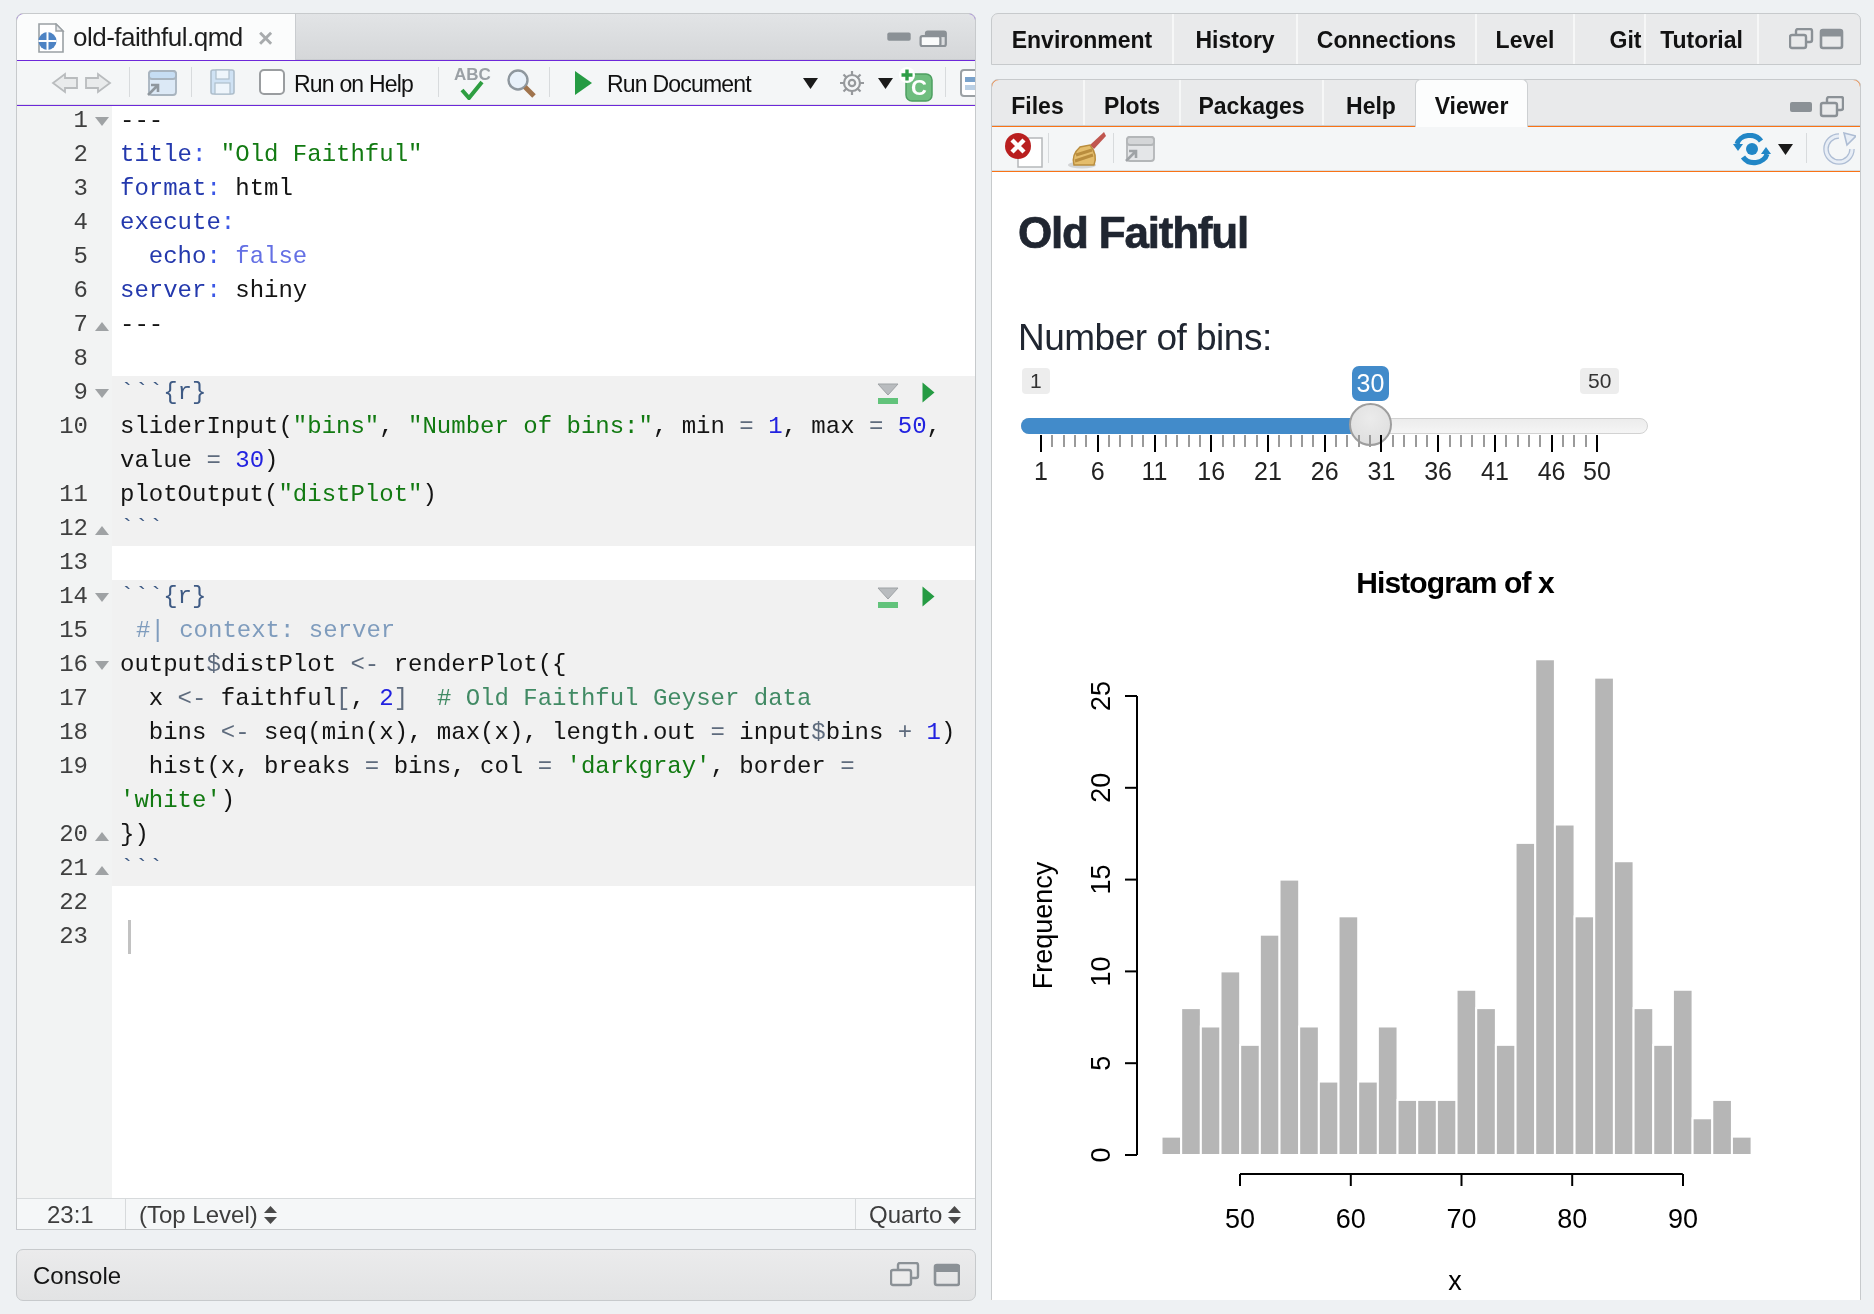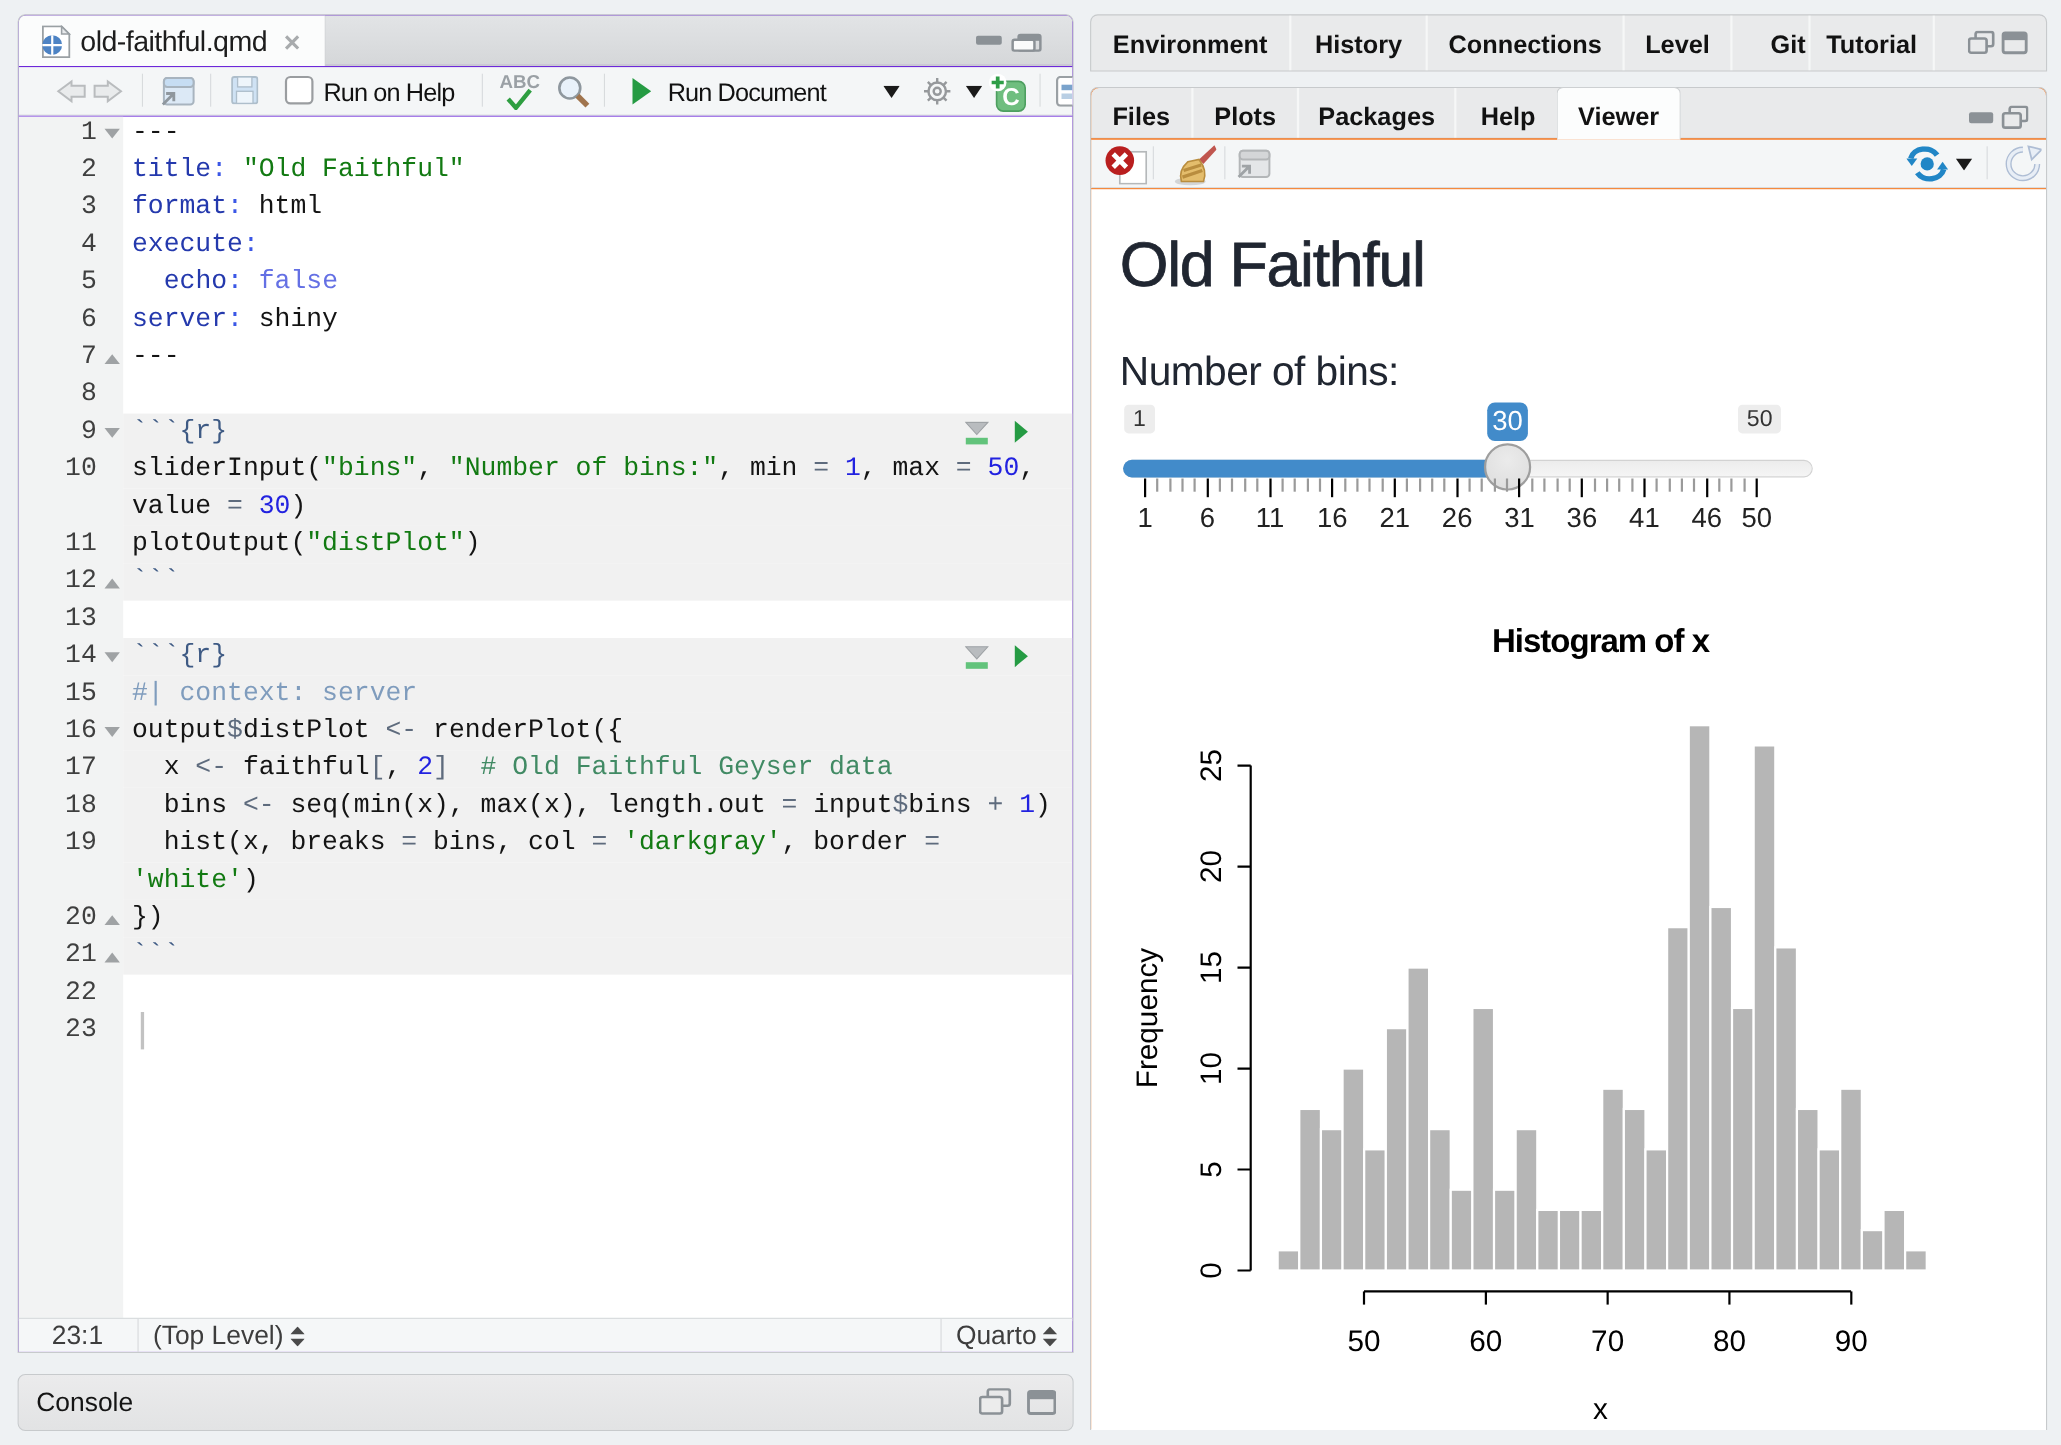--- a/index.html
+++ b/index.html
@@ -28,21 +28,21 @@
 #code { position:absolute; left:95px; top:0; right:0; height:100%; }
 .crow { position:absolute; left:0; width:100%; height:34px; }
 .chunkbg { background:#f1f1f1; }
 .ct { position:absolute; left:8px; top:0; font-family:"Liberation Mono",monospace; font-size:24px; line-height:34px; white-space:pre; color:#141414; }
 .k { color:#2439ad; } 
 .c2 { color:#3b57e6; } 
 .s { color:#127a12; } 
 .n { color:#2222e0; } 
 .f { color:#6470e4; } 
 .cm { color:#418a64; } 
-.an { color:#7f9cbd; } 
+.an { color:#7f9cbd;margin-left:16px; } 
 .o { color:#5e6b7d; } 
 .fence { color:#3e5a84; } 
 .cursor { position:absolute; left:8px; width:3px; height:34px; background:#c2c2c2; }
 
 #statusbar { position:absolute; left:0; bottom:0; width:100%; height:31px; background:#f5f7f8; border-top:1px solid #d7dadc; font-size:24px; color:#3d3d3d; }
 
 #console { left:16px; top:1249px; width:960px; height:52px; background:linear-gradient(#ebebec,#e2e3e4); border-radius:7px; }
 #console .title { position:absolute; left:16px; top:12px; font-size:24px; color:#141414; }
 
 #topright { left:991px; top:13px; width:870px; height:52px; background:#e9eaeb; border-radius:7px 7px 0 0; overflow:hidden; }
@@ -383,21 +383,21 @@
         <path d="M0 0 h15 l-7.5 11 z" fill="#1a1a1a"></path>
       </svg>
     <div class="tbsep" style="left:814px"></div>
     <svg style="position:absolute;left:830px;top:5px" width="34" height="36" viewBox="0 0 34 36">
       <path d="M17 4 a 13 13 0 1 0 13 13" fill="none" stroke="#aebdd4" stroke-width="5.5"></path>
       <path d="M17 4 a 13 13 0 1 0 13 13" fill="none" stroke="#e8eef6" stroke-width="3"></path>
       <path d="M22 1 L34 4 L25 13 z" fill="#e8eef6" stroke="#aebdd4" stroke-width="1.6"></path>
     </svg>
   </div>
   <div id="viewer">
-    <div style="position:absolute;left:26px;top:36px;font-size:57px;font-weight:400;color:#202631;letter-spacing:-1.2px;-webkit-text-stroke:0.7px #202631">Old Faithful</div>
+    <div style="position:absolute;left:26px;top:36px;font-size:44px;font-weight:700;color:#202631;letter-spacing:-1.2px;-webkit-text-stroke:0.7px #202631">Old Faithful</div>
     <div style="position:absolute;left:26px;top:145px;font-size:37px;color:#202631;letter-spacing:-0.5px">Number of bins:</div>
     <div style="position:absolute;left:30px;top:196px;font-size:21px;color:#333;background:#ededed;border-radius:4px;padding:1px 8px">1</div>
     <div style="position:absolute;left:588px;top:196px;font-size:21px;color:#333;background:#ededed;border-radius:4px;padding:1px 8px">50</div>
     <div style="position:absolute;left:360px;top:194px;width:37px;height:35px;font-size:25px;color:#fff;background:#428bca;border-radius:7px;text-align:center;line-height:35px">30</div>
     <div style="position:absolute;left:29px;top:246px;width:627px;height:16px;background:linear-gradient(#ececec,#f5f5f5);border:1px solid #d2d2d2;border-radius:8px"></div>
     <div style="position:absolute;left:29px;top:246px;width:349px;height:16px;background:#428bca;border-radius:8px 0 0 8px"></div>
     <div style="position:absolute;left:357px;top:231px;width:43px;height:43px;background:radial-gradient(circle at 50% 35%,#ebebeb,#dcdcdc);border:2px solid #9e9e9e;border-radius:50%"></div>
     <div style="position:absolute;left:48.0px;top:263px;width:2px;height:17px;background:#000"></div>
     <div style="position:absolute;left:59.3px;top:263px;width:2px;height:12px;background:#9a9a9a"></div>
     <div style="position:absolute;left:70.7px;top:263px;width:2px;height:12px;background:#9a9a9a"></div>

